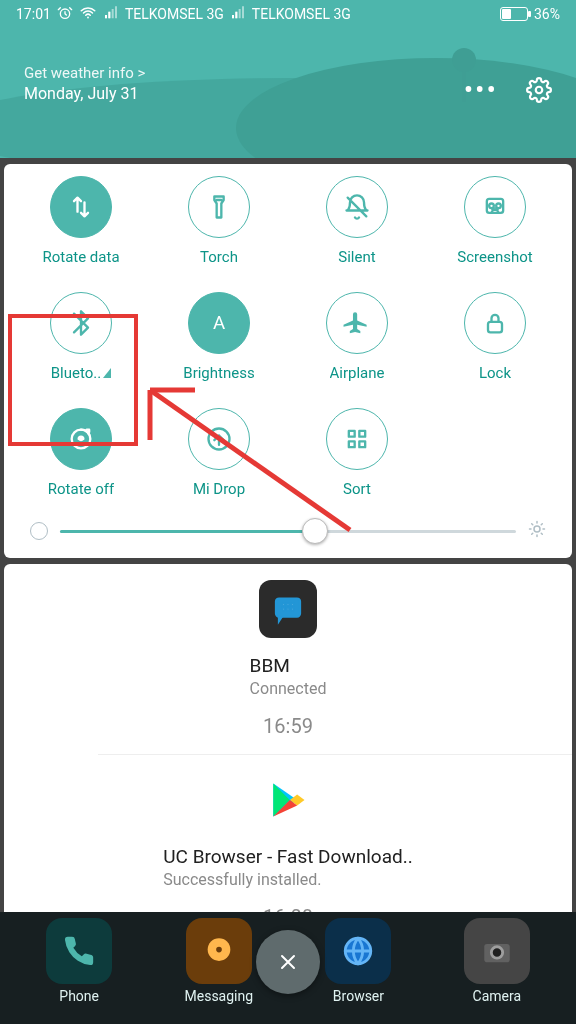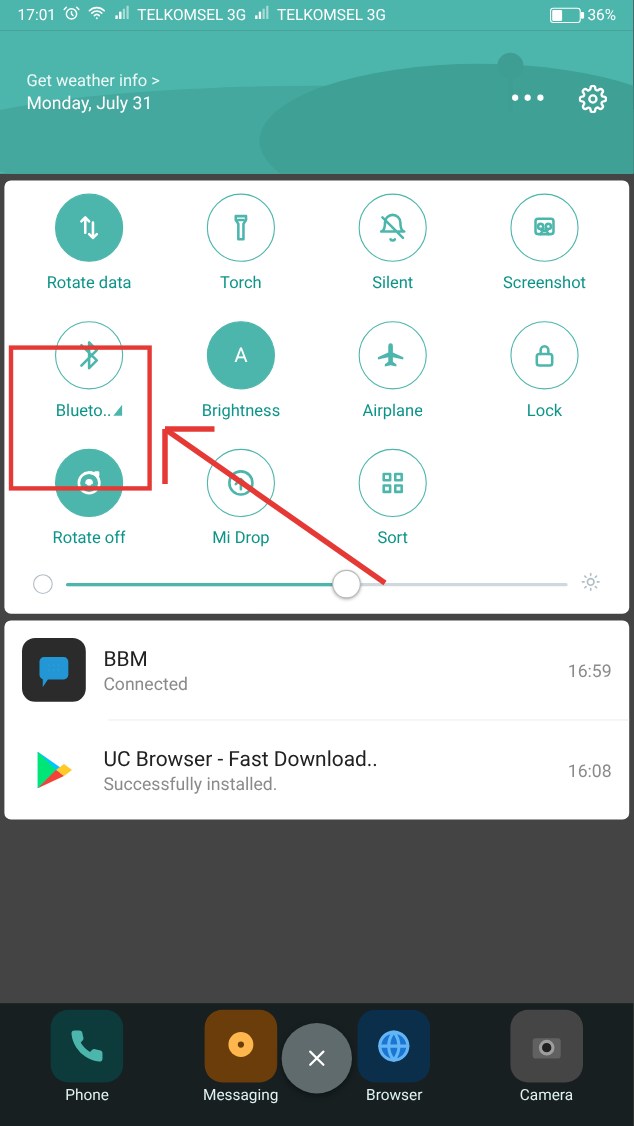--- a/index.html
+++ b/index.html
@@ -38,27 +38,27 @@
   .arrow-annot { position: absolute; pointer-events: none; }
 
   .brightness-row { display:flex; align-items:center; padding: 22px 18px 2px; gap: 12px; }
   .slider-track { flex: 1; height: 3px; background: #cfd8dc; position: relative; border-radius: 2px; }
   .slider-fill { position:absolute; left:0; top:0; bottom:0; width:56%; background:#4db6ac; border-radius:2px; }
   .slider-thumb { position:absolute; top:50%; left:56%; transform:translate(-50%,-50%); width:26px; height:26px; background:#fff; border:1px solid #bbb; border-radius:50%; box-shadow:0 1px 3px rgba(0,0,0,.3); }
   .sun-o { width:18px; height:18px; border:1.5px solid #b0bec5; border-radius:50%; }
   .sun-f { width:18px; height:18px; color:#b0bec5; }
 
   .notif-panel { margin: 4px 4px 0; background:#fff; border-radius:6px; padding: 0; }
-  .notif-row { display:flex; align-items:center; padding: 16px 16px; gap:16px; }
+  .notif-row { display:flex; align-items:center; padding: 16px 16px; gap:16px;flex-direction:column; }
   .notif-panel .divider { height:1px; background:#eee; margin-left:94px; }
   .notif-icon { width: 58px; height:58px; border-radius:12px; display:flex; align-items:center; justify-content:center; flex-shrink:0; }
   .notif-body { flex:1; min-width:0; }
   .notif-title { font-size:19px; color:#212121; white-space:nowrap; overflow:hidden; text-overflow:ellipsis; }
   .notif-sub { font-size:16px; color:#8a8a8a; margin-top:2px; white-space:nowrap; overflow:hidden; text-overflow:ellipsis;}
-  .notif-time { font-size:16px; color:#8a8a8a; }
+  .notif-time { font-size:20px; color:#8a8a8a; }
 
   .dock { position:absolute; bottom:0; left:0; right:0; height:112px; display:flex; justify-content:space-around; align-items:flex-start; padding:6px 10px 0; background:linear-gradient(#2a3a3c,#2a3a3c); }
   .dock::before { content:""; position:absolute; inset:0; background:rgba(0,0,0,.45); }
   .dock-item { position:relative; display:flex; flex-direction:column; align-items:center; gap:4px; color:#e0f2f1; font-size:14px;}
   .dock-icon { width:66px; height:66px; background:#0d3b3c; border-radius:16px; display:flex; align-items:center; justify-content:center;}
   .dock-icon.msg { background:#6b3d0b;}
   .dock-icon.br { background:#0b2f4a;}
   .dock-icon.cam { background:#454545;}
   .close-btn { position:absolute; left:50%; bottom:30px; transform:translateX(-50%); width:64px; height:64px; background:#5f6b6d; border-radius:50%; display:flex; align-items:center; justify-content:center; z-index:5; box-shadow:0 2px 6px rgba(0,0,0,.4); }
 

